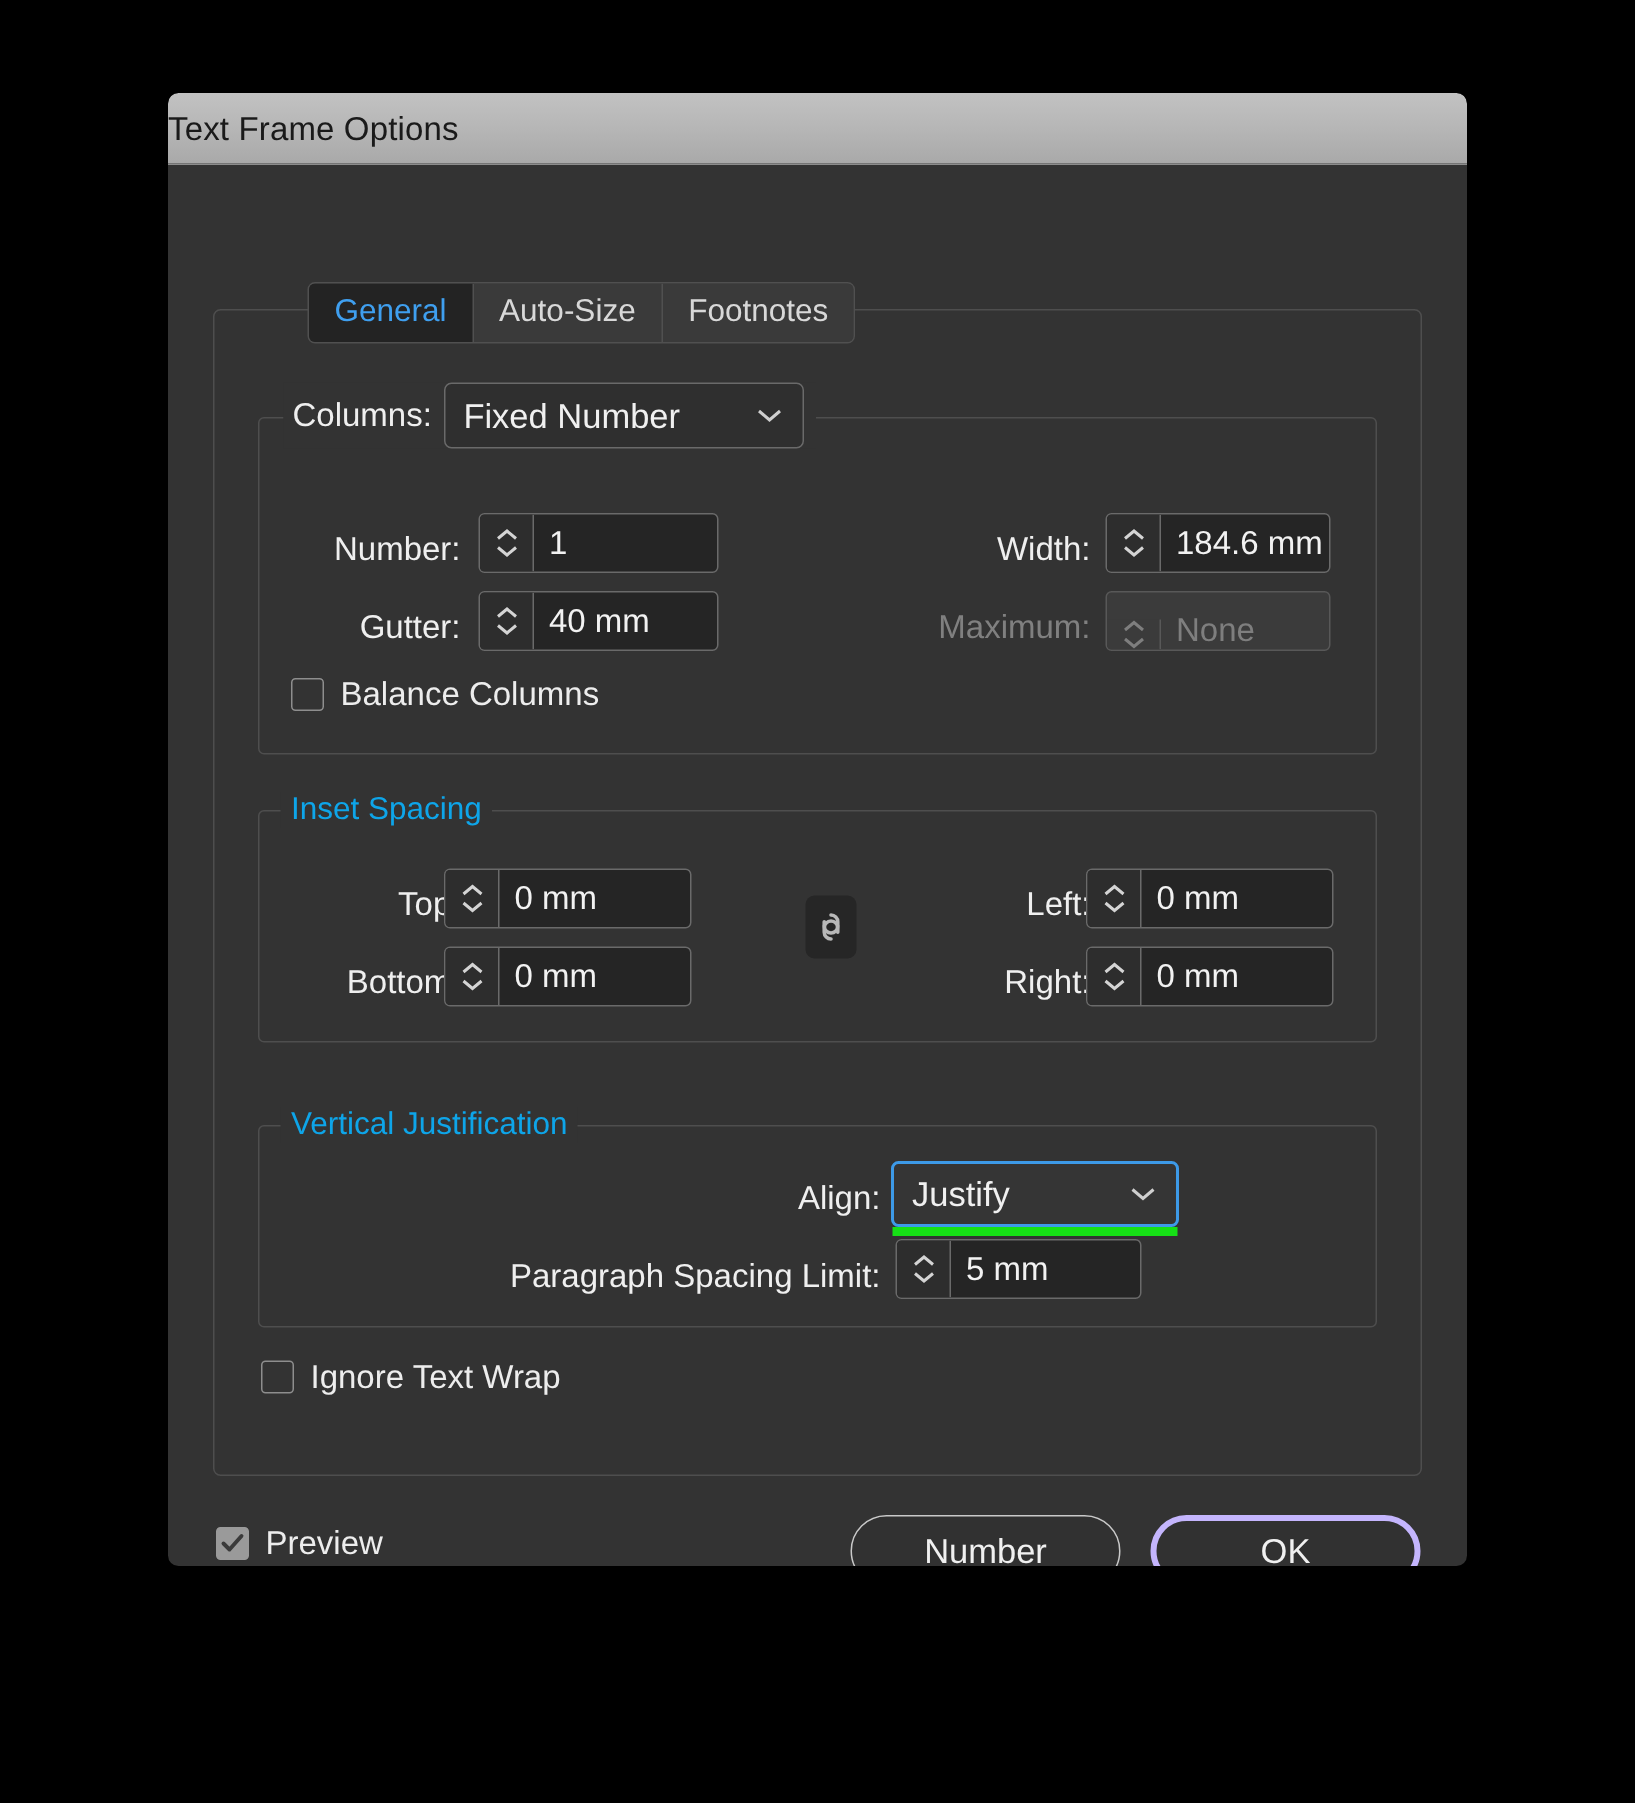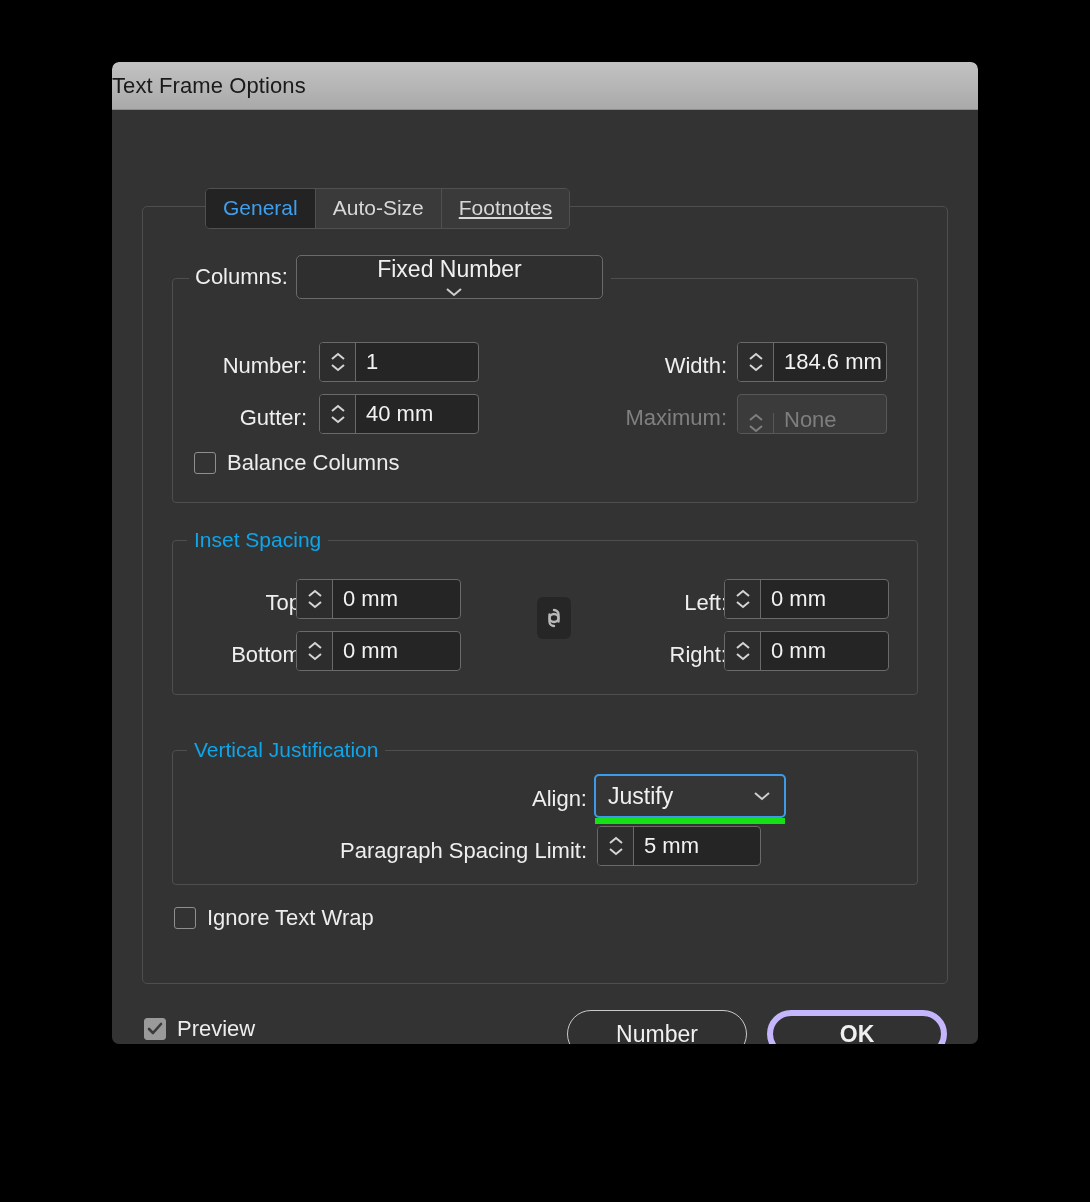--- a/index.html
+++ b/index.html
@@ -64,21 +64,21 @@
   }
   .tab {
     padding: 7px 17px 9px 17px;
     font-size: 21px;
     color: #d8d8d8;
     background: #3a3a3a;
     border-right: 1px solid #505050;
     line-height: 1.1;
     white-space: nowrap;
   }
-  .tab:last-child { border-right: none; text-decoration: underline; }
+  .tab:last-child { border-right: none; }
   .tab.active {
     background: #232323;
     color: #3f9fef;
   }
 
   
   .group {
     position: absolute;
     border: 1px solid #4e4e4e;
     border-radius: 4px;
@@ -230,21 +230,21 @@
   .btn {
     position: absolute;
     height: 48px;
     border-radius: 24px;
     background: #313131;
     border: 1px solid #c9c9c9;
     display: flex; align-items: center; justify-content: center;
     font-size: 23px;
     color: #f0f0f0;
   }
-  .btn.default { border: 6px solid #c4b5fd; font-weight: bold; }
+  .btn.default { border: 4px solid #c4b5fd; }
 
   #preview-row { left: 32px; top: 906px; }
   #btn-cancel { left: 455px; top: 900px; width: 180px; }
   #btn-ok     { left: 655px; top: 900px; width: 180px; }
 </style>
 </head>
 <body>
 
 <div id="dialog">
 
@@ -259,21 +259,21 @@
     <div class="tabs">
       <div class="tab active">General</div>
       <div class="tab">Auto-Size</div>
       <div class="tab">Footnotes</div>
     </div>
 
     <div class="group" id="grp-columns"></div>
 
     <div id="columns-legend-wrap">
       <span class="lbl">Columns:</span>
-      <div class="select" style="position:relative; width:307px; height:44px;flex-direction:column;">
+      <div class="select" style="position:relative; width:240px; height:44px;">
         <span class="sel-val">Fixed Number</span>
         <span class="chev">
           <svg width="20" height="12" viewBox="0 0 20 12">
               <polyline points="3,3 10,9 17,3" fill="none" stroke="#cfcfcf" stroke-width="2"></polyline>
             </svg>
         </span>
       </div>
     </div>
 
     <div class="field-label" style="left:80px; top:243px; width:115px;">Number:</div>

